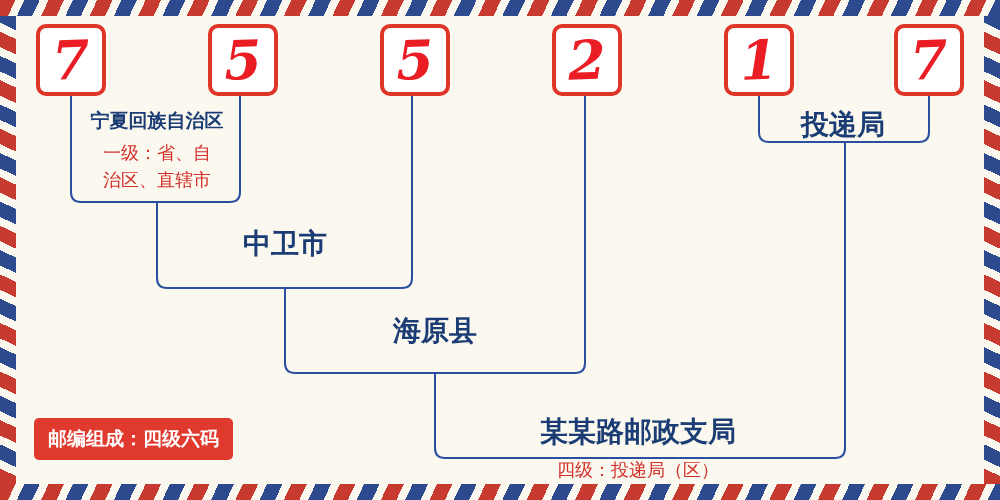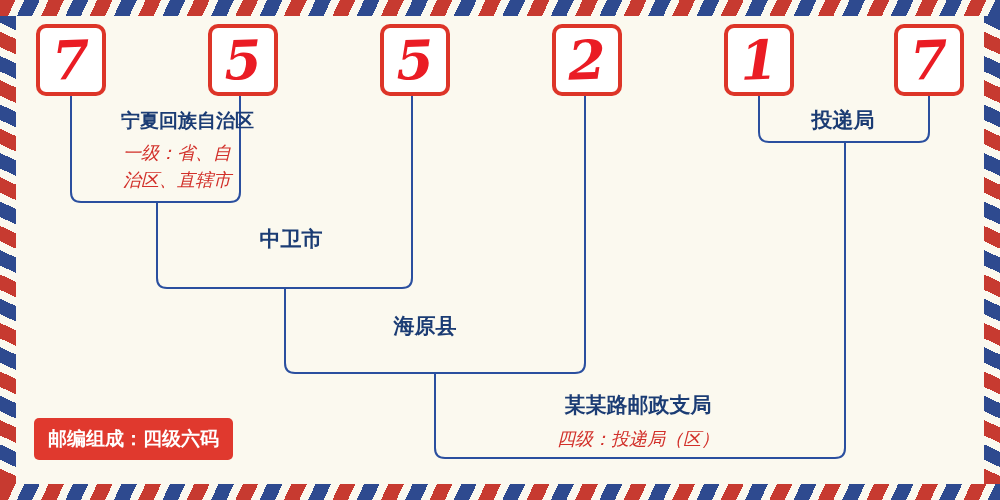--- a/index.html
+++ b/index.html
@@ -40,32 +40,32 @@
   }
   .digit{
     font-family:"DejaVu Serif","Liberation Serif",serif;
     font-style:italic;font-weight:bold;
     font-size:54px;line-height:1;color:#ea1c24;
     transform:rotate(-2deg);
   }
   
   .label{position:absolute;text-align:center;}
   .label .name{
-    font-weight:bold;color:#1b3c74;font-size:21px;
+    font-weight:bold;color:#1b3c74;font-size:28px;
     white-space:nowrap;line-height:1.3;
   }
   .label .desc{
-    color:#d2302a;font-size:18px;line-height:1.5;margin:6px auto 0 auto;font-style:italic;
+    color:#d2302a;font-size:18px;line-height:1.5;margin:6px auto 0 auto;
   }
-  .label-province{left:94px;top:108px;width:160px;text-align:right;}
+  .label-province{left:77px;top:108px;width:160px;}
   .label-province .name{font-size:19px;}
   .label-province .desc{width:114px;}
-  .label-prefecture{left:191px;top:226px;width:200px;}
-  .label-county{left:300px;top:313px;width:250px;}
-  .label-branch{left:508px;top:392px;width:260px;}
+  .label-prefecture{left:185px;top:226px;width:200px;}
+  .label-county{left:310px;top:313px;width:250px;}
+  .label-branch{left:508px;top:414px;width:260px;}
   .label-branch .desc{}
   .label-delivery{left:773px;top:107px;width:140px;}
   
   .badge{
     position:absolute;left:34px;top:418px;
     background:#e0392e;color:#ffffff;
     font-weight:bold;font-size:19px;
     padding:8px 14px;border-radius:5px;
     white-space:nowrap;
   }

